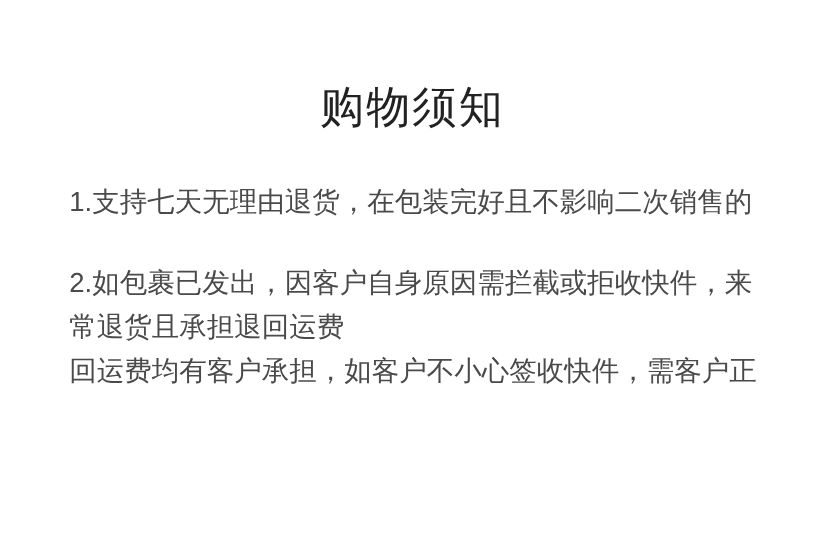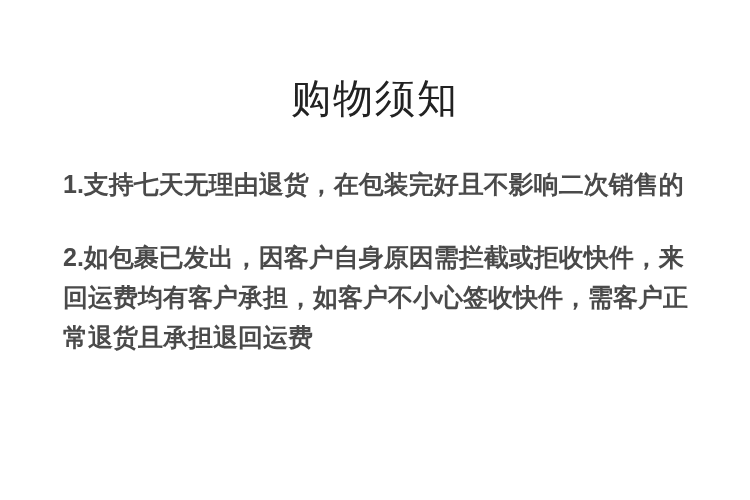--- a/index.html
+++ b/index.html
@@ -29,31 +29,30 @@
     font-size: 25px;
     line-height: 40px;
     font-weight: 300;
     color: #4a4a4a;
   }
   .para.second {
     margin-top: 33px;
   }
   .line {
     white-space: nowrap;
-    font-weight: bold;
   }
 </style>
 </head>
 <body>
 
 <div class="page">
   <h1 class="title">购物须知</h1>
 
   <div class="para">
     <div class="line">1.支持七天无理由退货，在包装完好且不影响二次销售的</div>
   </div>
 
   <div class="para second">
     <div class="line">2.如包裹已发出，因客户自身原因需拦截或拒收快件，来</div>
+    <div class="line">常退货且承担退回运费</div>
     <div class="line">回运费均有客户承担，如客户不小心签收快件，需客户正</div>
-    <div class="line">常退货且承担退回运费</div>
   </div>
 </div>
 
 </body></html>

